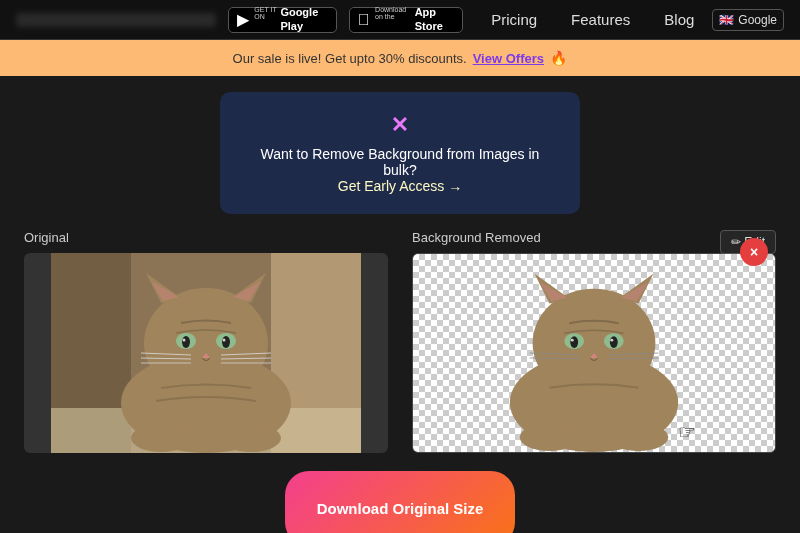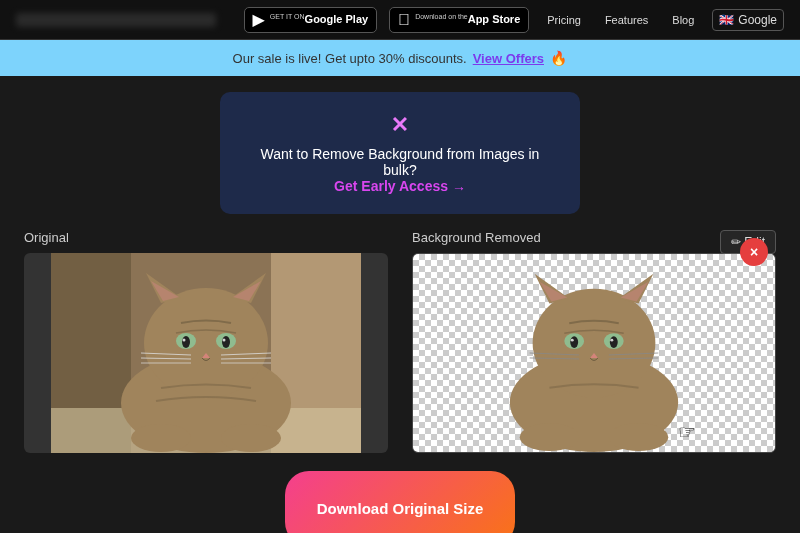--- a/index.html
+++ b/index.html
@@ -67,40 +67,41 @@
     .play-icon {
       font-size: 16px;
       color: white;
     }
     .apple-icon {
       font-size: 16px;
       color: white;
     }
     .nav-link {
       color: #ddd;
-      font-size: 11px;
+      font-size: 15px;
       cursor: pointer;
       padding: 4px 6px;
       text-decoration: none;
+      margin-left: 10px;
     }
     .lang-btn {
       display: flex;
       align-items: center;
       gap: 4px;
       color: #ddd;
       font-size: 12px;
       cursor: pointer;
       border: 1px solid #555;
       border-radius: 4px;
       padding: 3px 6px;
     }
 
     
     .sale-banner {
-      background: #7dd3fc;
+      background: #fdba74;
       height: 36px;
       display: flex;
       align-items: center;
       justify-content: center;
       gap: 6px;
       font-size: 13px;
       color: #333;
     }
     .sale-banner .offer-link {
       color: #7c3aed;
@@ -133,23 +134,23 @@
       font-size: 22px;
       color: #e879f9;
       margin-bottom: 8px;
       font-weight: bold;
     }
     .promo-card .promo-title {
       color: #fff;
       font-size: 14px;
     }
     .promo-card .early-access {
-      color: #d946ef;
+      color: #fef9c3;
       font-size: 14px;
-      font-weight: 700;
+      font-weight: 400;
       display: flex;
       align-items: center;
       justify-content: center;
       gap: 4px;
       cursor: pointer;
     }
 
     
     .close-btn {
       position: absolute;

